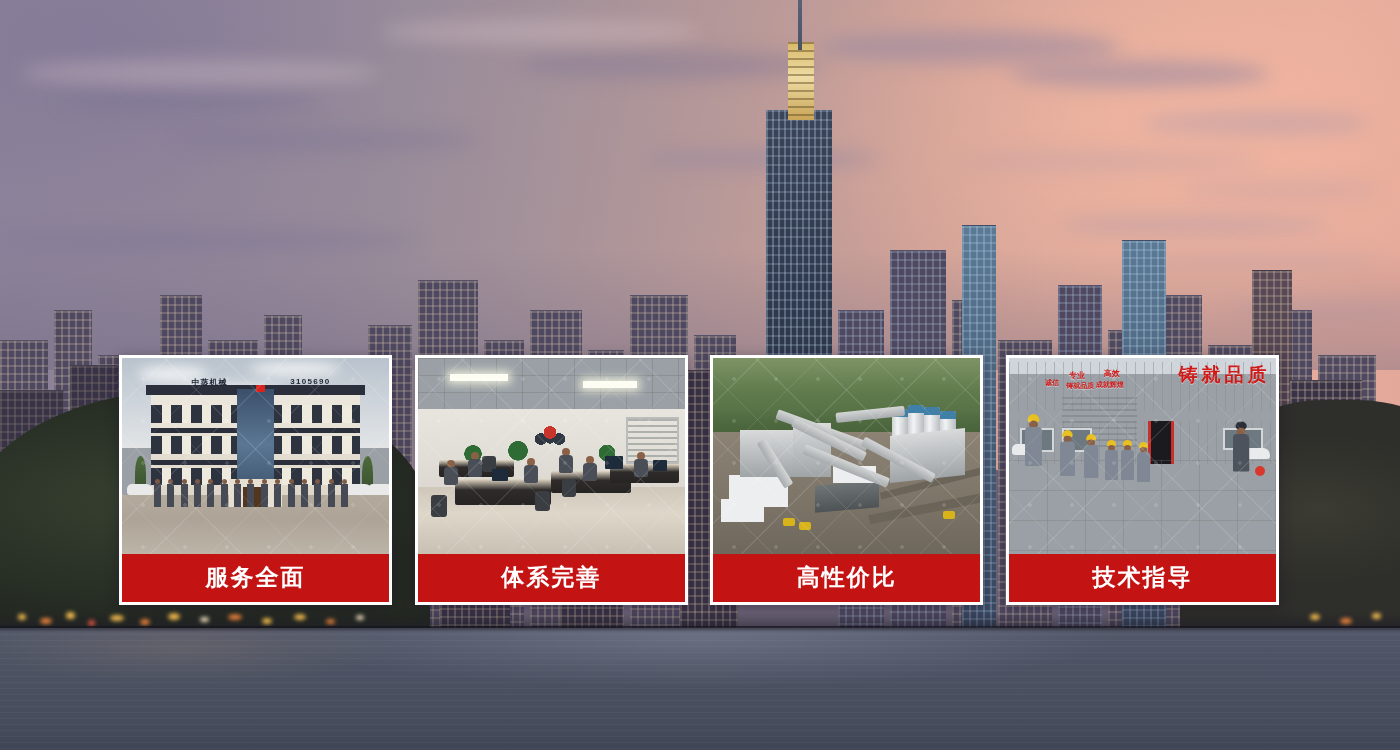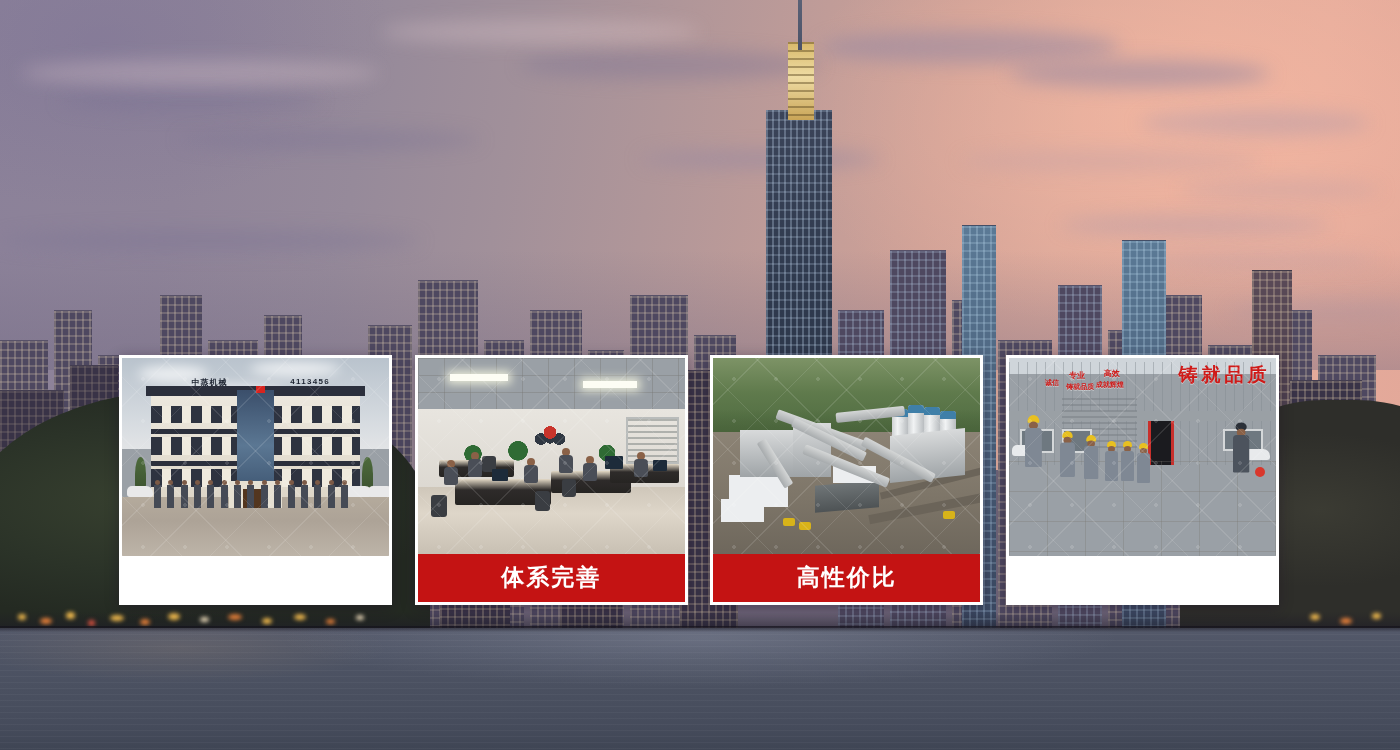--- a/index.html
+++ b/index.html
@@ -551,21 +551,21 @@
         <div class="p1-winrow" style="top:24%;"></div>
         <div class="p1-floor" style="top:36%;"></div>
         <div class="p1-winrow" style="top:40%;"></div>
         <div class="p1-floor" style="top:52%;"></div>
         <div class="p1-winrow" style="top:56%;"></div>
         <div class="p1-center"></div>
         <div class="p1-portico"></div>
         <div class="p1-door"></div>
         <div class="p1-flag"></div>
         <div class="p1-sign">中蒸机械</div>
-        <div class="p1-phone">4113456</div>
+        <div class="p1-phone">3105690</div>
 
         <div class="p1-tree" style="left:5%;  top:50%;"></div>
         <div class="p1-tree" style="left:90%; top:50%;"></div>
         <div class="p1-car" style="left:2%;"></div>
         <div class="p1-car" style="left:84%;"></div>
         <div class="p1-car" style="left:92%;"></div>
 
         <div class="p1-person" style="left:12%;">
             <i></i>
             <b></b>
@@ -621,20 +621,23 @@
         <div class="p1-person" style="left:77%;">
             <i></i>
             <b></b>
           </div>
         <div class="p1-person" style="left:82%;">
             <i></i>
             <b></b>
           </div>
 
         <div class="mesh"></div>
+      </div>
+      <div class="cap">
+        <span>服务全面</span>
       </div>
     </div>
 
     <div class="card">
       <div class="photo">
         <div class="p3-ceil"></div>
         <div class="p3-light" style="left:12%; top:8%;  width:22%;"></div>
         <div class="p3-light" style="left:62%; top:12%; width:20%;"></div>
         <div class="p3-wall"></div>
         <div class="p3-floor"></div>
@@ -785,16 +788,19 @@
           </div>
         <div class="p4-worker p4-boss" style="left:84%; top:38%; width:13px; height:42px; transform:scale(1.25); transform-origin:bottom left;">
             <i></i>
             <span class="hd"></span>
             <b></b>
           </div>
         <div class="p4-helmet" style="left:92%; top:55%;"></div>
 
         <div class="mesh"></div>
       </div>
+      <div class="cap">
+        <span>技术指导</span>
+      </div>
     </div>
 
   </div>
 </div>
 
 </body></html>

